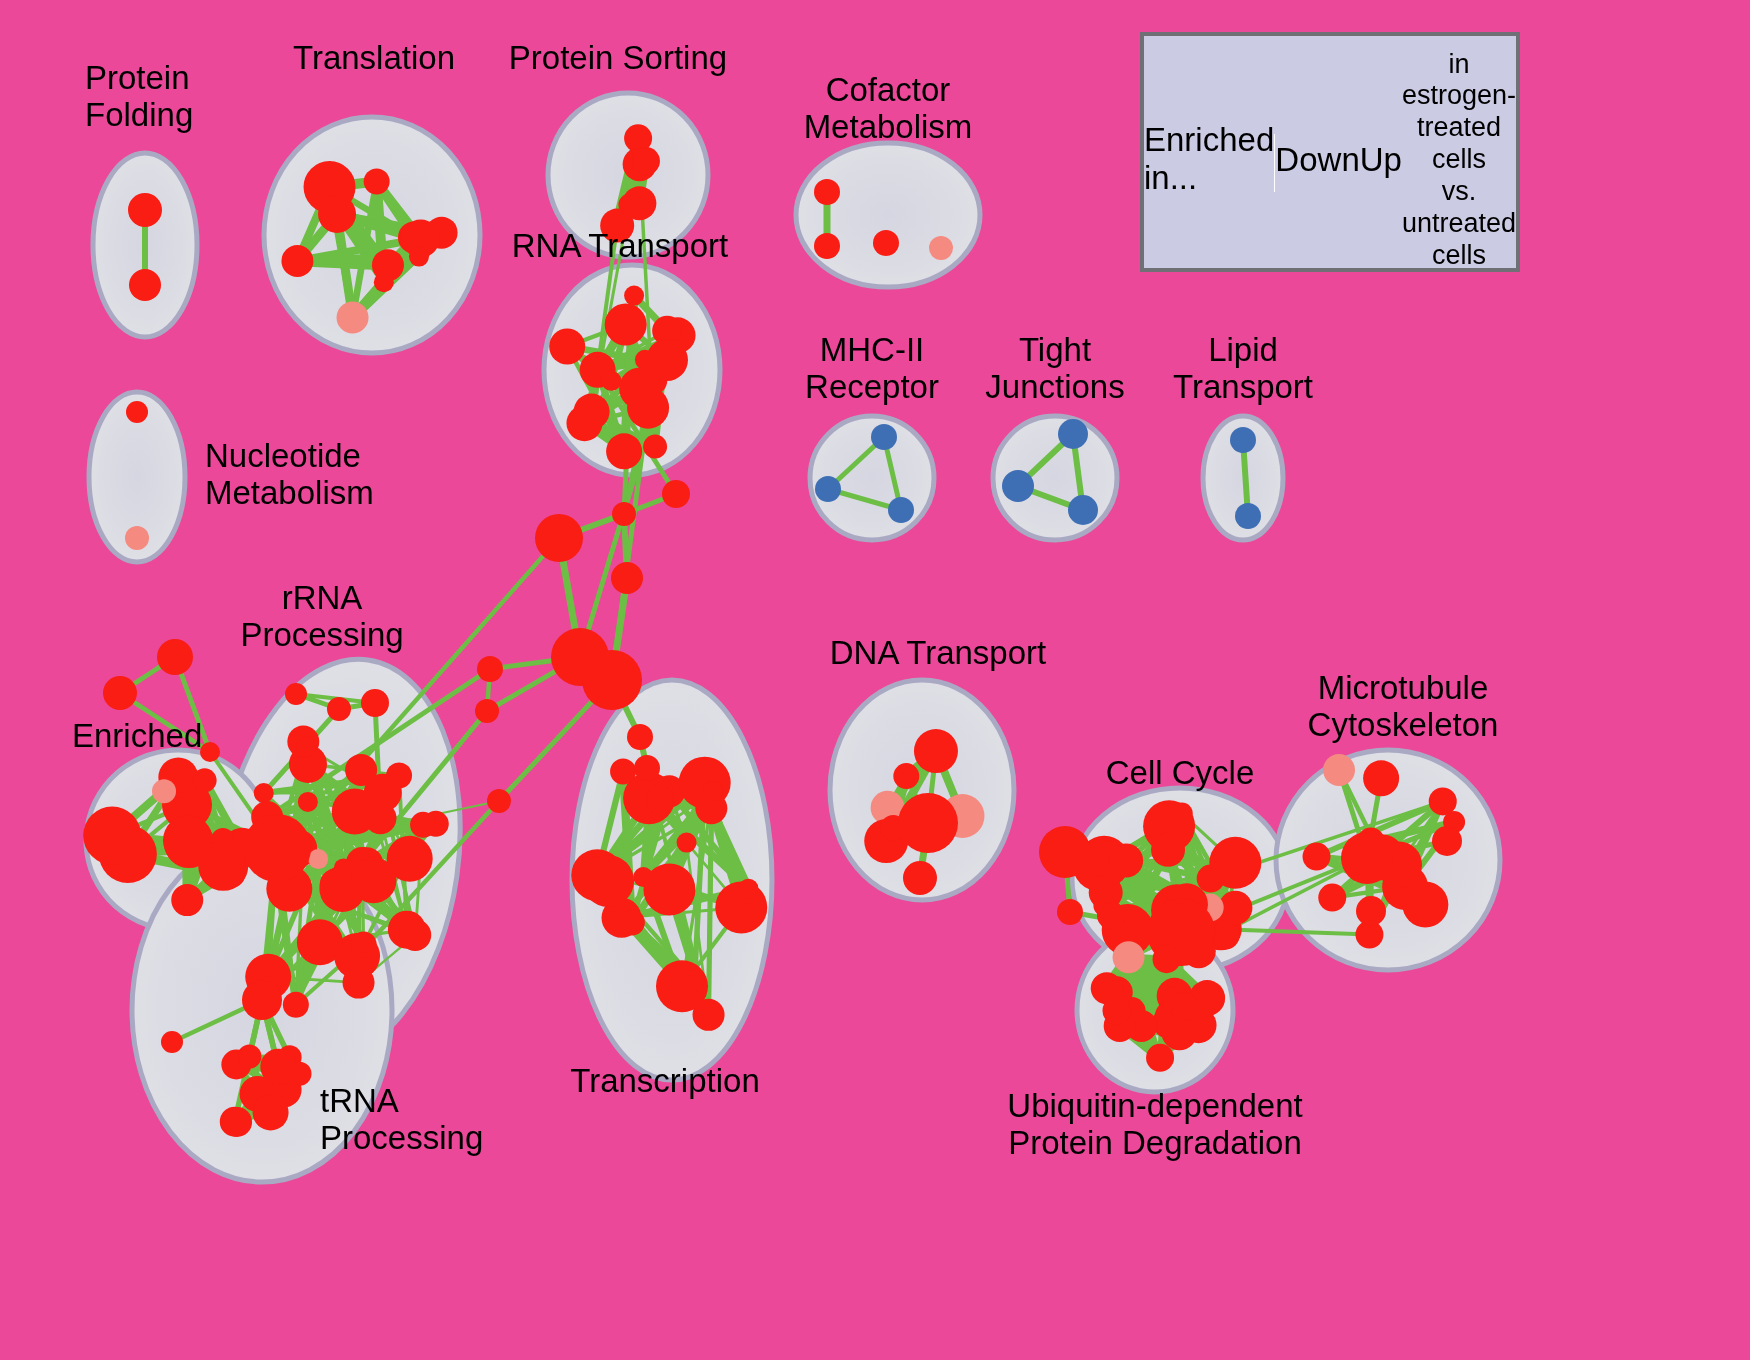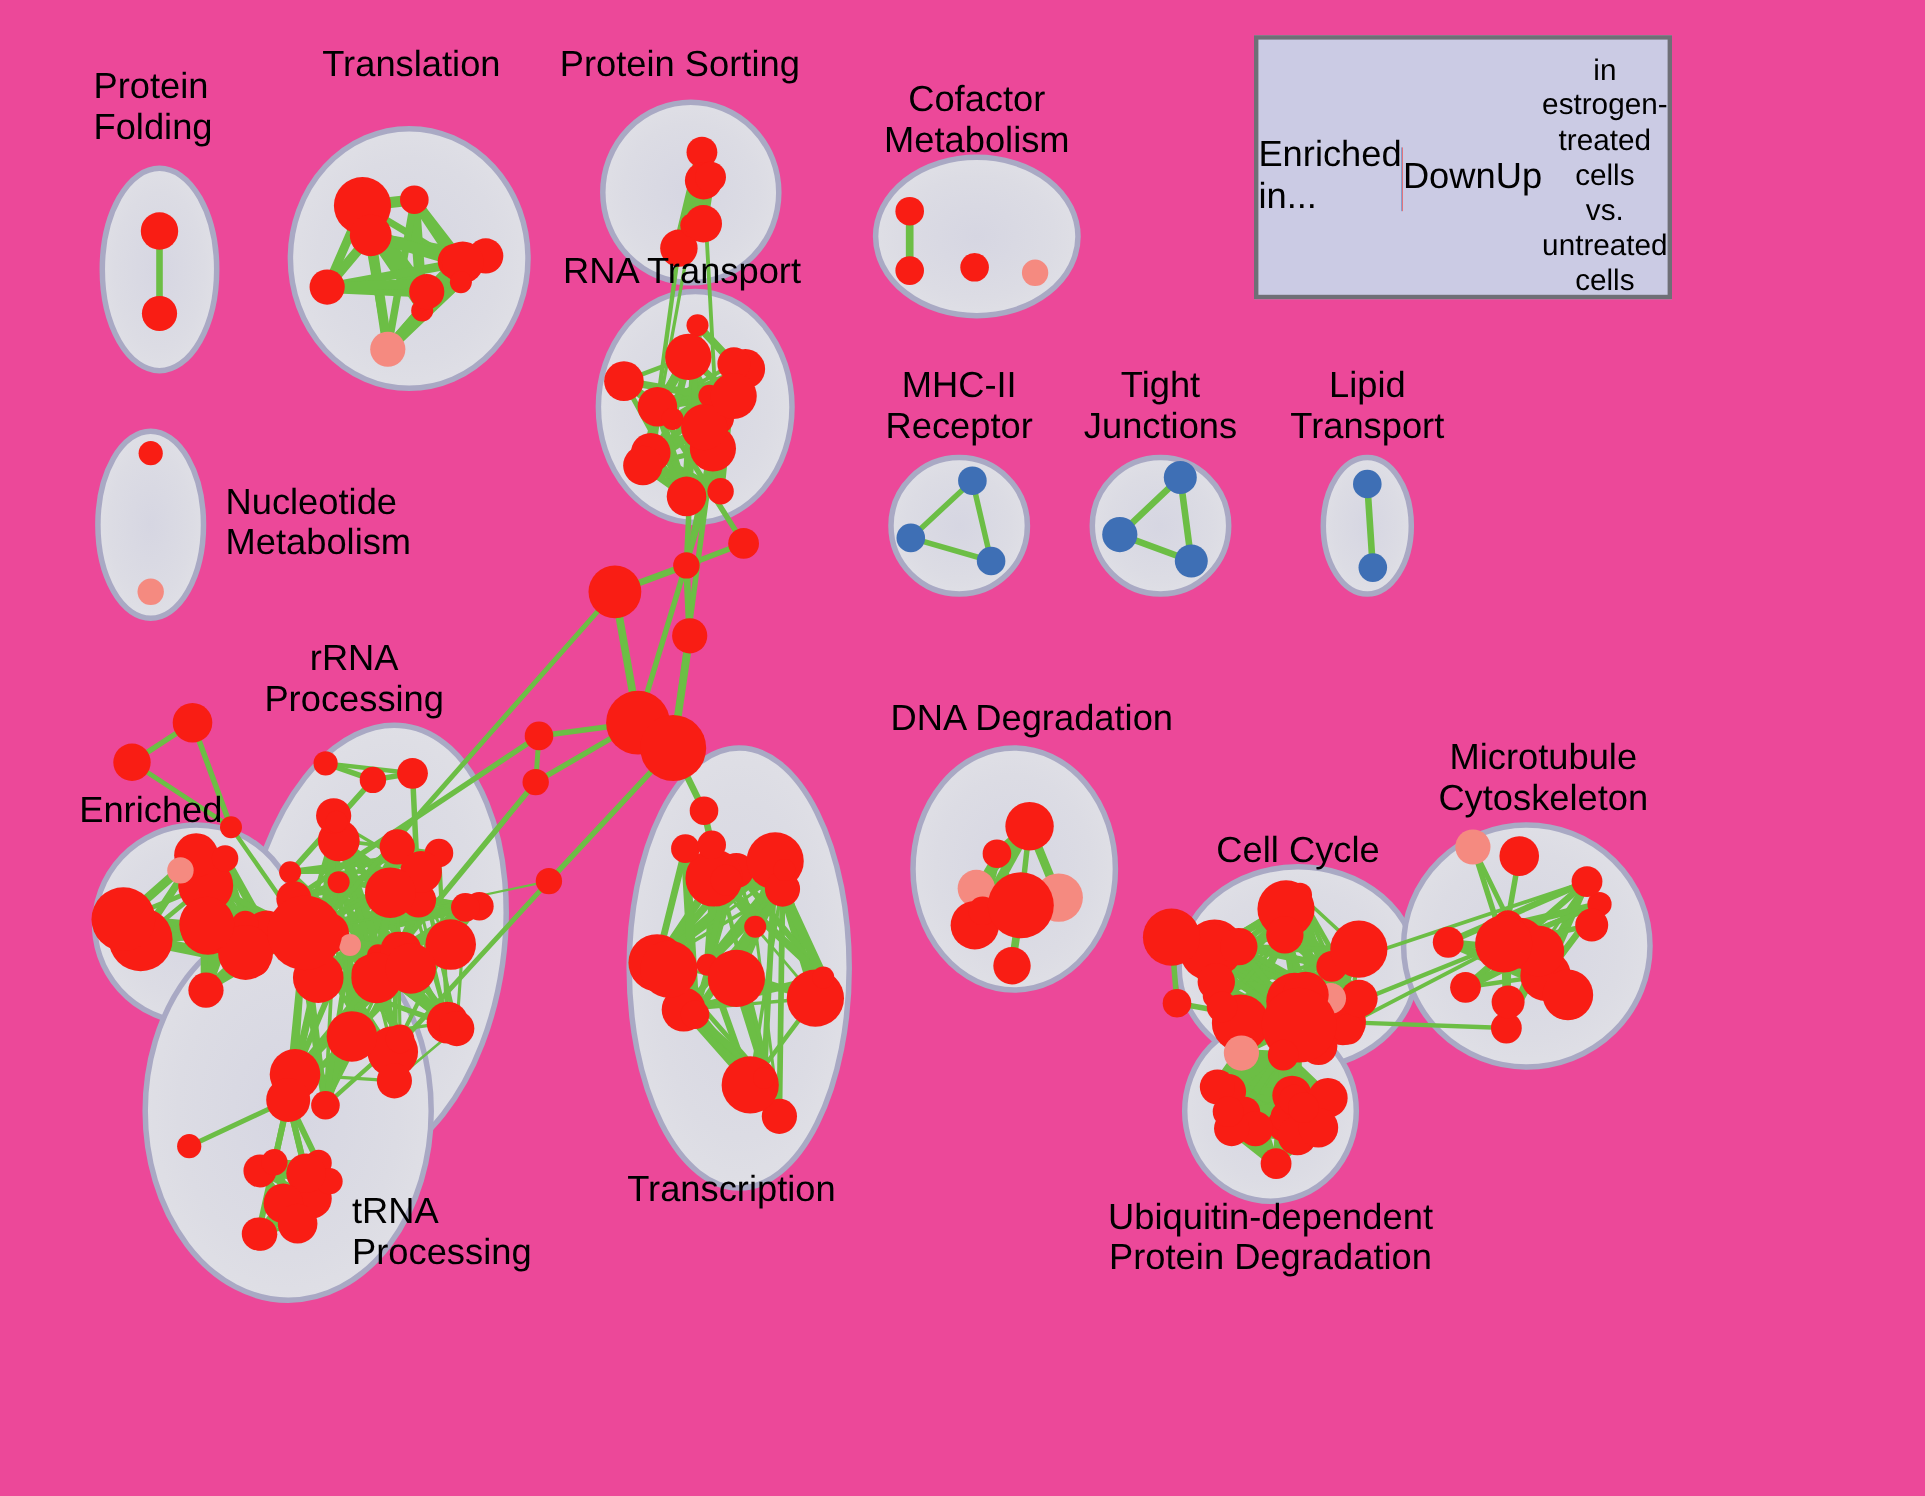--- a/index.html
+++ b/index.html
@@ -1002,21 +1002,21 @@
       <div class="clabel ctr" style="left: 1243px; top: 332px;">Lipid
 Transport</div>
       <div class="clabel" style="left: 205px; top: 438px;">Nucleotide
 Metabolism</div>
       <div class="clabel ctr" style="left: 322px; top: 580px;">rRNA
 Processing</div>
       <div class="clabel" style="left: 72px; top: 718px;">Enriched</div>
       <div class="clabel" style="left: 320px; top: 1083px;">tRNA
 Processing</div>
       <div class="clabel ctr" style="left: 665px; top: 1063px;">Transcription</div>
-      <div class="clabel ctr" style="left: 938px; top: 635px;">DNA Degradation</div>
+      <div class="clabel ctr" style="left: 938px; top: 635px;">DNA Transport</div>
       <div class="clabel ctr" style="left: 1180px; top: 755px;">Cell Cycle</div>
       <div class="clabel ctr" style="left: 1403px; top: 670px;">Microtubule
 Cytoskeleton</div>
       <div class="clabel ctr" style="left: 1155px; top: 1088px;">Ubiquitin-dependent
 Protein Degradation</div>
     </div>
 
   <div id="legend">
     <div class="ltitle">Enriched in...</div>
     <div class="bar"></div>

